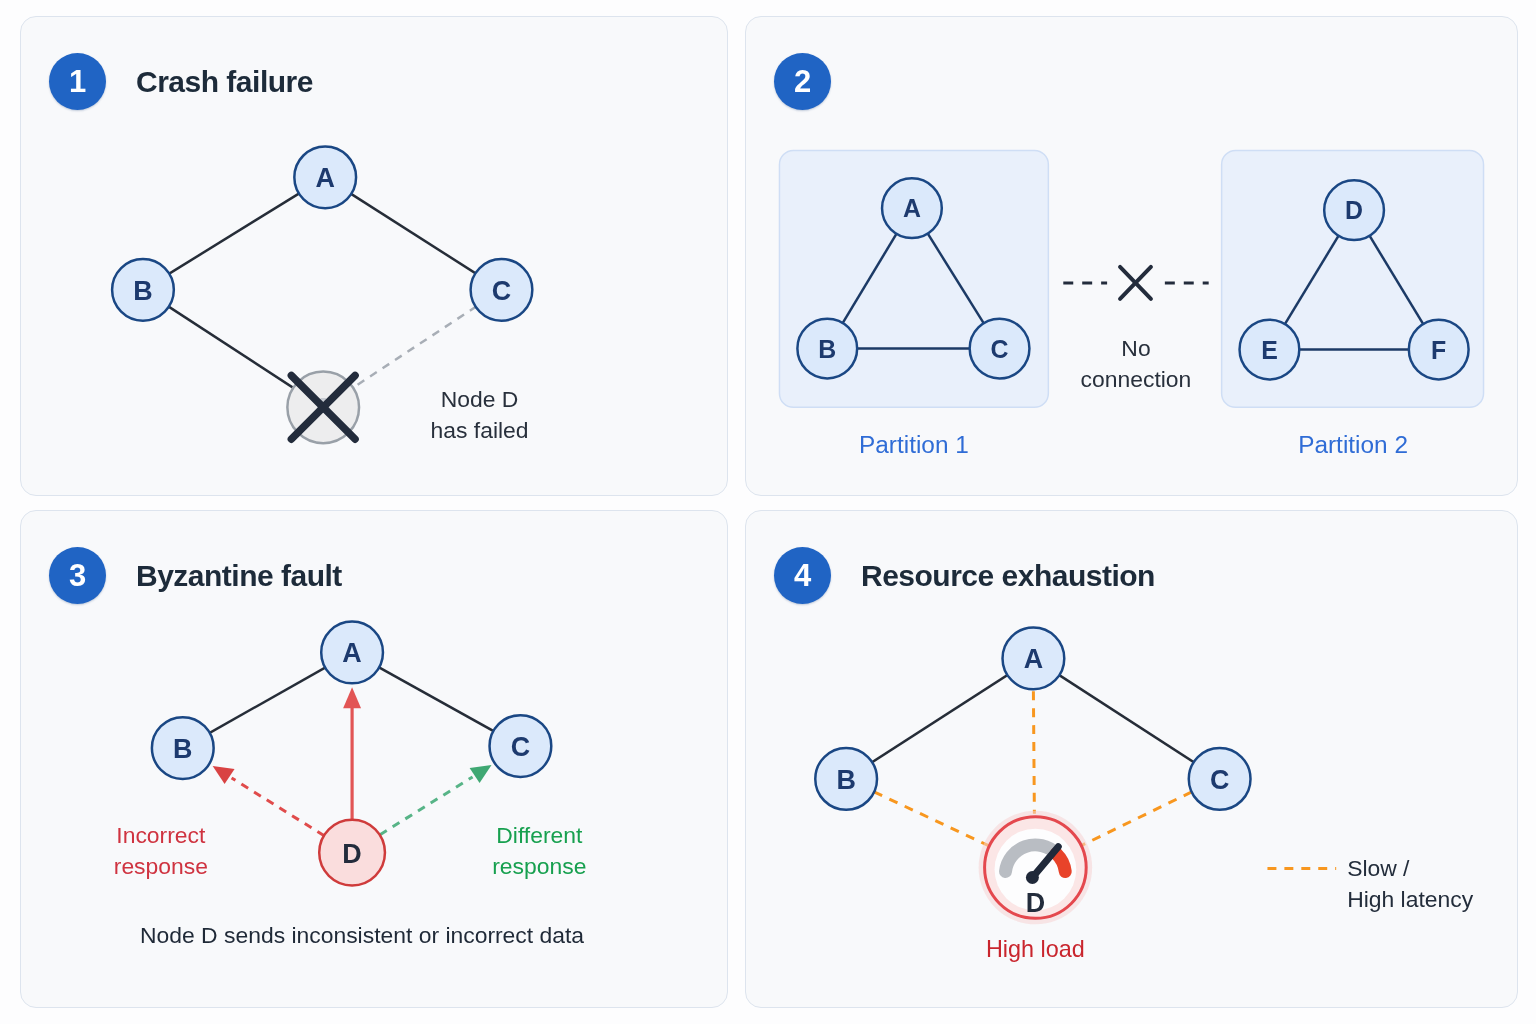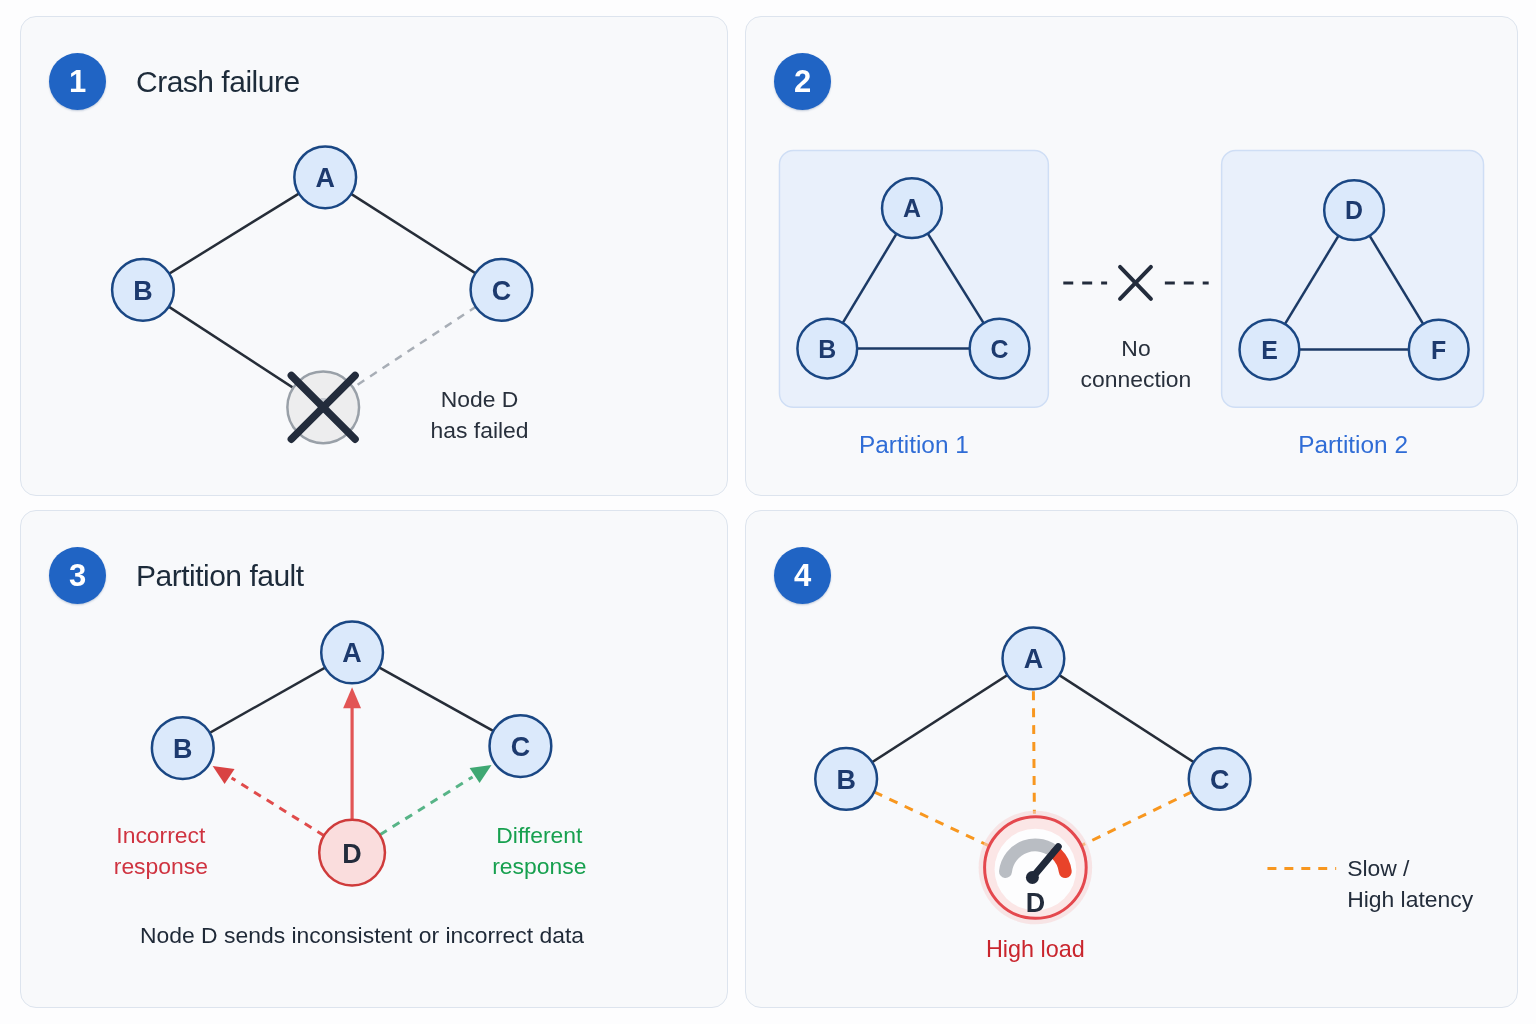--- a/index.html
+++ b/index.html
@@ -31,21 +31,21 @@
     z-index: 2;
   }
   .badge {
     width: 57px; height: 57px; border-radius: 50%;
     background: #2064c4; color: #ffffff;
     display: flex; align-items: center; justify-content: center;
     font-size: 31px; font-weight: 700;
     box-shadow: 0 1px 2px rgba(20,60,120,.25);
   }
   .panel-title {
-    margin: 0; font-size: 30px; font-weight: 400;
+    margin: 0; font-size: 30px; font-weight: 700;
     color: #1d2b3a; letter-spacing: -0.5px;
   }
   .diagram { position: absolute; inset: 0; width: 100%; height: 100%; }
 
   
   .edge        { stroke: #262d38; stroke-width: 2.5; }
   .edge-navy   { stroke: #1c3a66; stroke-width: 2.5; }
   .edge-dash-gray { stroke: #a8aeb6; stroke-width: 2.5; stroke-dasharray: 8 7; fill: none; }
   .node        { fill: #dbe9fb; stroke: #1a4784; stroke-width: 2.5; }
   .node-failed { fill: #ededee; stroke: #99a0a8; stroke-width: 2.5; }
@@ -166,21 +166,21 @@
       </g>
 
       <text class="partition-label" x="168" y="438">Partition 1</text>
       <text class="partition-label" x="609" y="438">Partition 2</text>
     </svg>
   </section>
 
   <section class="panel">
     <div class="panel-header">
       <div class="badge">3</div>
-      <h2 class="panel-title">Partition fault</h2>
+      <h2 class="panel-title">Byzantine fault</h2>
     </div>
     <svg class="diagram" viewBox="0 0 708 498">
       <line class="edge" x1="332" y1="142" x2="162" y2="238"></line>
       <line class="edge" x1="332" y1="142" x2="501" y2="236"></line>
 
       <g>
         <line class="red-solid" x1="332" y1="310" x2="332" y2="196"></line>
         <polygon points="332,177 323,198 341,198" fill="#e25555"></polygon>
       </g>
       <g>
@@ -217,20 +217,21 @@
         <text class="annot-green" x="520" y="333">Different</text>
         <text class="annot-green" x="520" y="364">response</text>
       </g>
       <text class="caption-text" x="342" y="434">Node D sends inconsistent or incorrect data</text>
     </svg>
   </section>
 
   <section class="panel">
     <div class="panel-header">
       <div class="badge">4</div>
+      <h2 class="panel-title">Resource exhaustion</h2>
     </div>
     <svg class="diagram" viewBox="0 0 773 498">
       <line class="edge" x1="288" y1="148" x2="100" y2="269"></line>
       <line class="edge" x1="288" y1="148" x2="475" y2="269"></line>
       <line class="orange-dash" x1="288" y1="181" x2="289" y2="304"></line>
       <line class="orange-dash" x1="128" y1="282" x2="243" y2="336"></line>
       <line class="orange-dash" x1="447" y1="282" x2="336" y2="336"></line>
 
       <g>
         <circle class="node" cx="288" cy="148" r="31"></circle>

